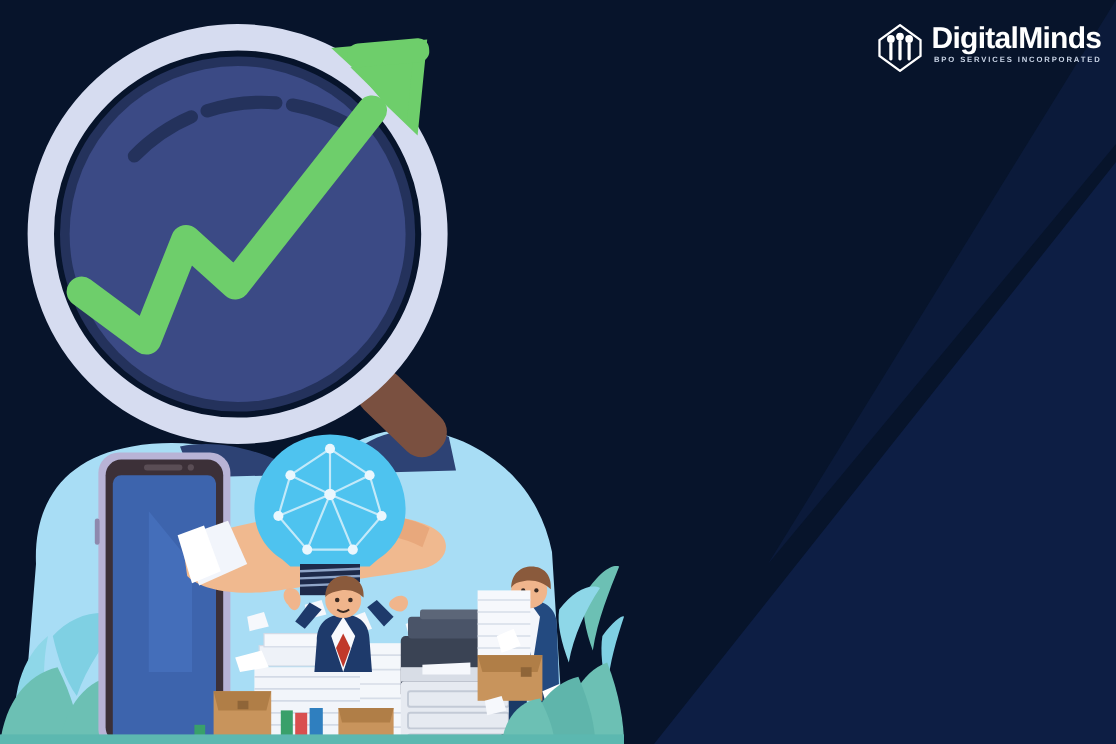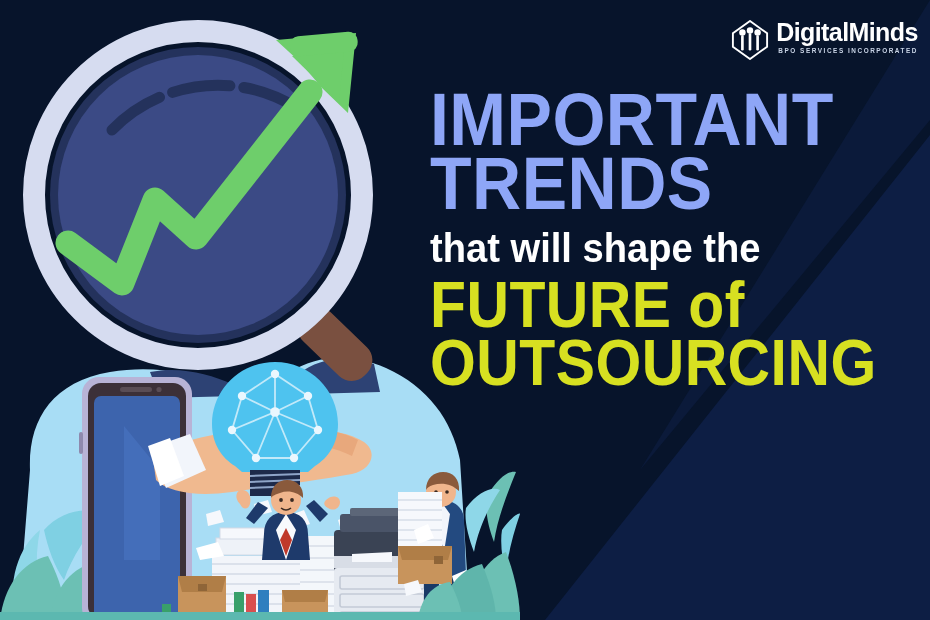--- a/index.html
+++ b/index.html
@@ -272,23 +272,14 @@
       <rect x="10.6" y="16" width="2.8" height="16" rx="1.3" fill="#ffffff"></rect>
       <rect x="18.6" y="14" width="2.8" height="18" rx="1.3" fill="#ffffff"></rect>
       <rect x="26.6" y="16" width="2.8" height="16" rx="1.3" fill="#ffffff"></rect>
     </svg>
     <div id="logo-text-wrap">
       <div id="logo-wordmark">DigitalMinds</div>
       <div id="logo-tagline">BPO SERVICES INCORPORATED</div>
     </div>
   </div>
 
-  <div id="headline">
-    <div class="hl-line hl-major">IMPORTANT</div>
-    <div class="hl-line hl-major">TRENDS</div>
-    <div class="hl-line hl-sub">that will shape the</div>
-    <div class="hl-line hl-accent">
-      <span>FUTURE</span><span class="lower-of">&nbsp;</span><span class="lower-of">of</span>
-    </div>
-    <div class="hl-line hl-accent second">OUTSOURCING</div>
-  </div>
 
 </div>
 
 </body></html>

